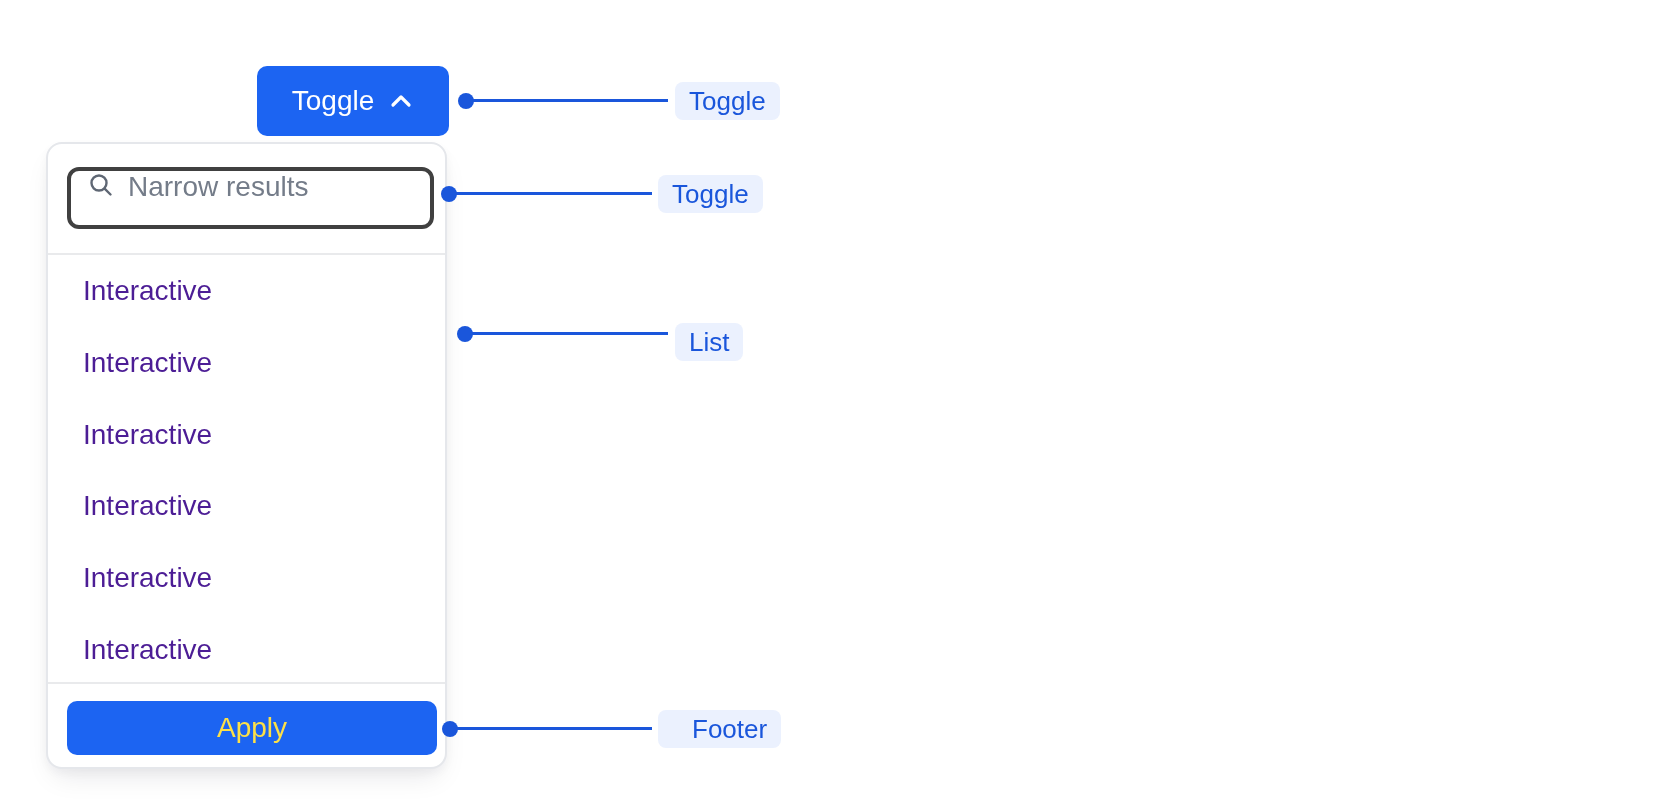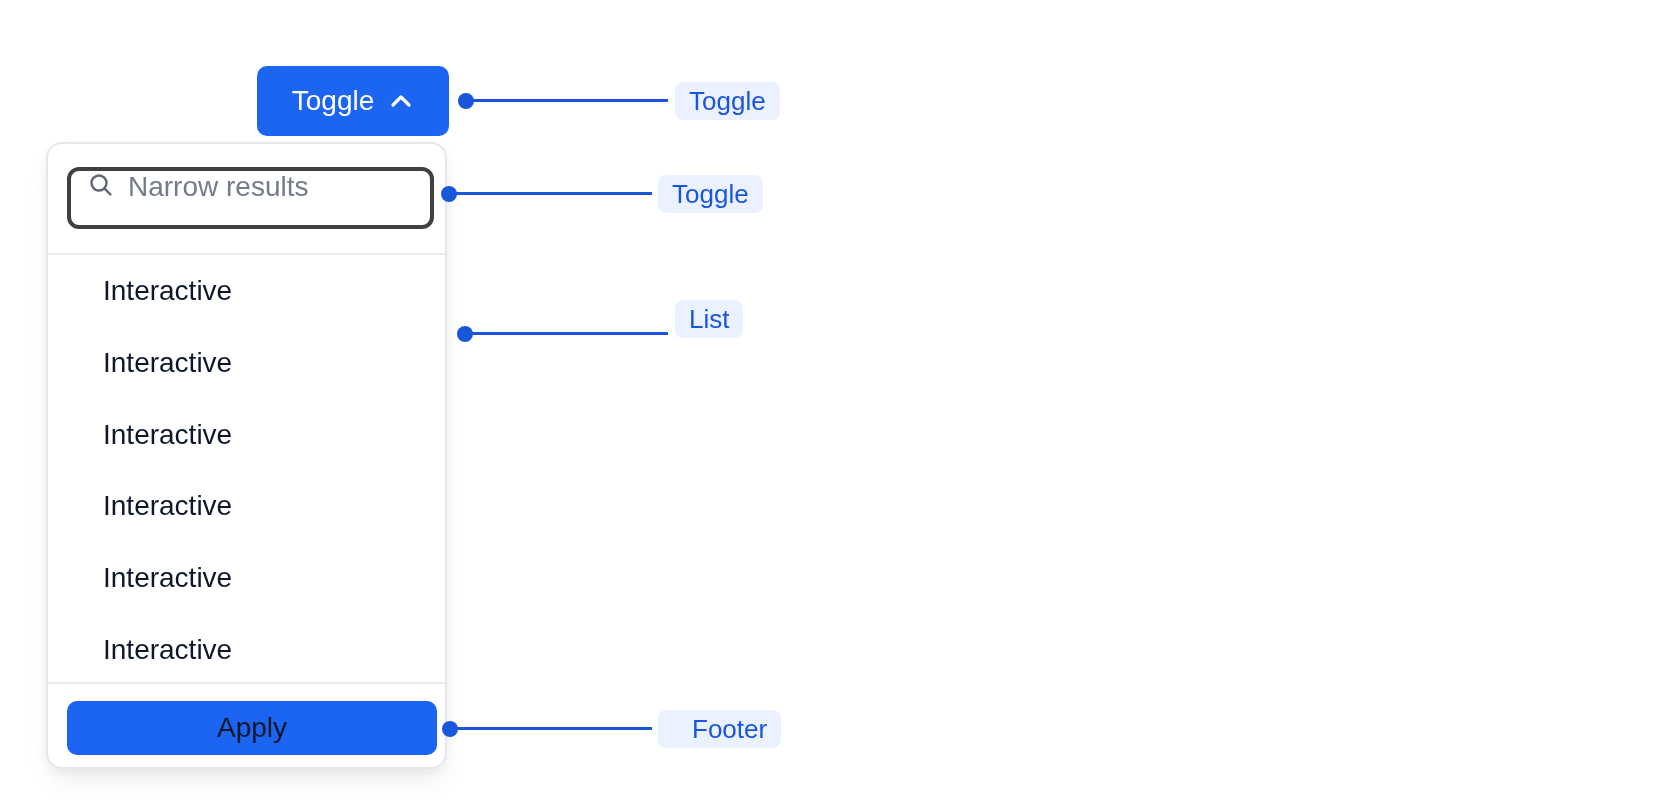--- a/index.html
+++ b/index.html
@@ -82,40 +82,40 @@
     position: absolute;
     left: 0; top: 111px; right: 0;
     height: 431px;
     display: flex;
     flex-direction: column;
   }
   .list-item {
     flex: 1;
     display: flex;
     align-items: center;
-    padding-left: 55px;
-    font-size: 28px;
-    color: #0f172a;
+    padding-left: 35px;
+    font-size: 28px;
+    color: #4c1d95;
     cursor: pointer;
   }
 
   .panel-footer {
     position: absolute;
     left: 0; right: 0; bottom: 0;
     height: 85px;
     border-top: 2px solid #E9EAEC;
   }
   .apply-btn {
     position: absolute;
     left: 19px; top: 17px;
     width: 370px; height: 54px;
     background: #1C64F2;
     border: none;
     border-radius: 10px;
-    color: #0f172a;
+    color: #fde047;
     font-size: 28px;
     font-weight: 500;
     font-family: "Liberation Sans", sans-serif;
     display: flex;
     align-items: center;
     justify-content: center;
     cursor: pointer;
   }
 
   
@@ -189,19 +189,19 @@
   <div class="anno-dot" style="left:458px; top:77px;"></div>
   <div class="anno-line" style="left:470px; top:83px; width:198px;"></div>
   <div class="anno-pill" style="left:675px; top:66px;">Toggle</div>
 
   <div class="anno-dot" style="left:441px; top:170px;"></div>
   <div class="anno-line" style="left:453px; top:176px; width:199px;"></div>
   <div class="anno-pill" style="left:658px; top:159px;">Toggle</div>
 
   <div class="anno-dot" style="left:457px; top:310px;"></div>
   <div class="anno-line" style="left:469px; top:316px; width:199px;"></div>
-  <div class="anno-pill" style="left:675px; top:284px;text-align:right;">List</div>
+  <div class="anno-pill" style="left:675px; top:307px;text-align:right;">List</div>
 
   <div class="anno-dot" style="left:442px; top:705px;"></div>
   <div class="anno-line" style="left:454px; top:711px; width:198px;"></div>
   <div class="anno-pill" style="left:658px; top:694px;padding-left:34px;">Footer</div>
 
 </div>
 
 </body></html>

